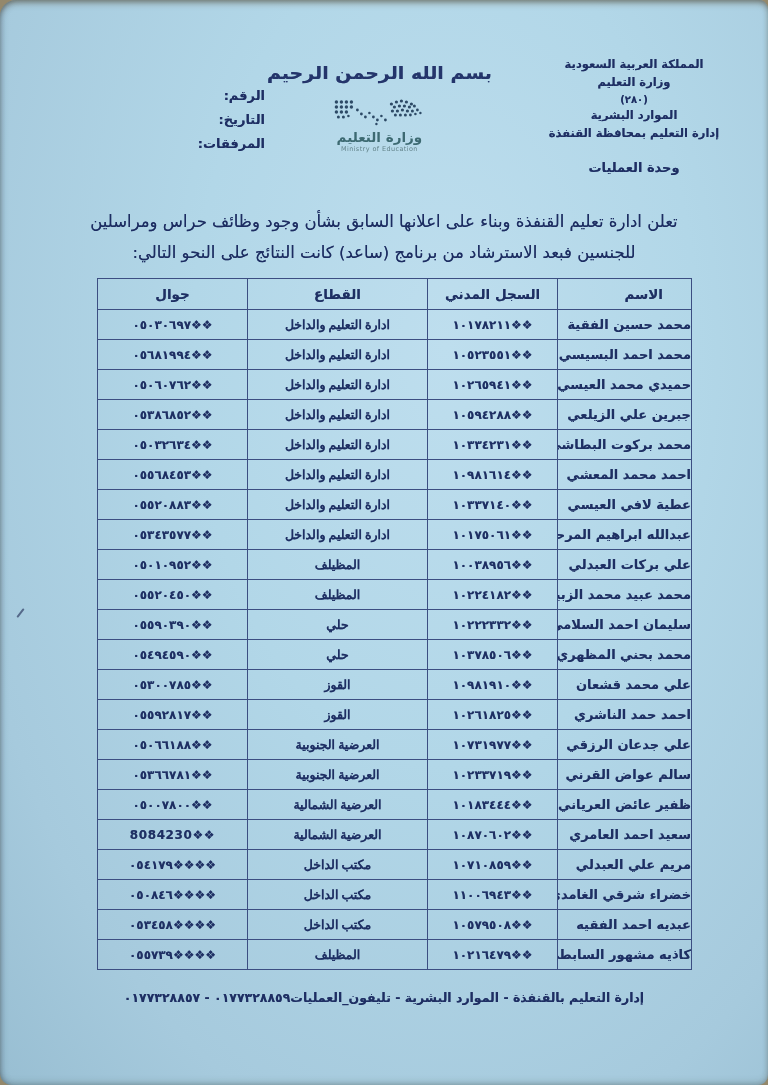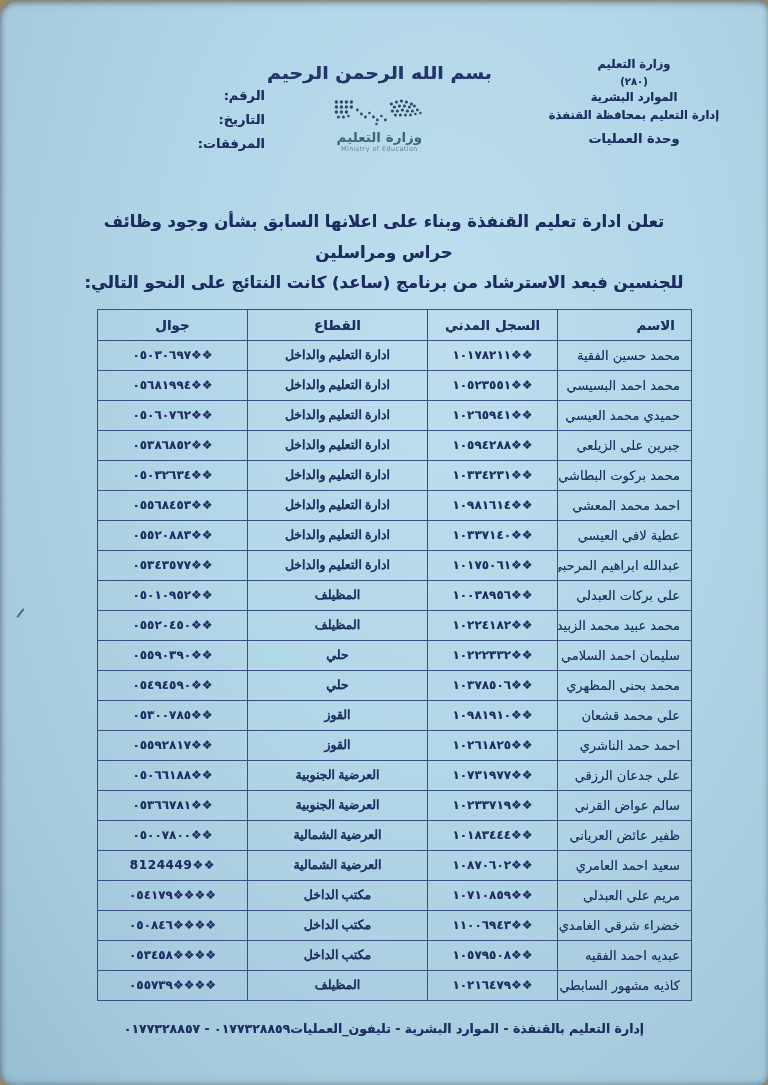--- a/index.html
+++ b/index.html
@@ -23,21 +23,21 @@
 
   
   .doc-header { position: relative; height: 205px; direction: rtl; }
   .hdr-right {
     position: absolute; right: 28px; top: 56px; width: 212px;
     text-align: center; color: #1e2e63; font-weight: 700;
     font-size: 11.5px; line-height: 1.55;
     text-shadow: 0 0 0.5px rgba(30,47,99,.55);
   }
   .hdr-right .code-line { font-size: 10px; }
-  .hdr-right .unit-line { font-size: 13px; margin-top: 4px; letter-spacing: .2px; }
+  .hdr-right .unit-line { font-size: 13px; margin-top: 15px; letter-spacing: .2px; }
 
   .hdr-center {
     position: absolute; left: 50%; top: 62px; transform: translateX(-52%);
     text-align: center; width: 230px;
   }
   .bismillah {
     font-size: 19px; font-weight: 700; color: #24356b;
     transform: scaleY(.92);
     letter-spacing: -1px;
     text-shadow: 0 0 .6px rgba(30,47,99,.6);
@@ -55,40 +55,40 @@
     position: absolute; left: 163px; top: 84px; width: 102px;
     direction: rtl; text-align: right;
     font-size: 13px; font-weight: 700; color: #1e2e63; line-height: 1.85;
     text-shadow: 0 0 .5px rgba(30,47,99,.5);
   }
 
   
   .intro {
     direction: rtl; text-align: center;
     margin: 2px 80px 0 80px;
-    font-size: 16.5px; font-weight: 700; color: #1c2c61;
+    font-size: 16.5px; font-weight: 400; color: #1c2c61;
     line-height: 1.85;
     text-shadow: 0 0 .6px rgba(28,44,97,.65);
   }
 
   
   .table-wrap { margin: 10px 0 0 97px; width: 594px; }
   table {
     border-collapse: collapse; width: 594px; direction: rtl;
     table-layout: fixed;
   }
   th, td {
     border: 1.3px solid #3c4e82;
     height: 29px; padding: 0 5px;
     color: #1e2f63; overflow: hidden; white-space: nowrap;
     text-shadow: 0 0 .5px rgba(30,47,99,.5);
   }
   thead th { height: 30px; font-size: 13.5px; font-weight: 700; text-align: center; }
-  thead th.h-name { text-align: right; padding-right: 16px; }
-  td.c-name { text-align: right; padding-right: 11px; font-size: 13px; font-weight: 400; }
+  thead th.h-name { text-align: right; padding-right: 28px; }
+  td.c-name { text-align: right; padding-right: 0; font-size: 13px; font-weight: 700; }
   td.c-num {
     direction: ltr; text-align: center;
     font-size: 12px; font-weight: 700; letter-spacing: .6px;
   }
   td.c-sector { text-align: center; font-size: 12.5px; font-weight: 700; font-family: Liberation Serif, serif; }
 
   
   .doc-footer {
     direction: rtl; text-align: center;
     margin-top: 20px;
@@ -104,20 +104,21 @@
   }
 </style>
 </head>
 <body>
 
 <div class="page">
 
   <header class="doc-header">
 
     <div class="hdr-right">
+      <div>المملكة العربية السعودية</div>
       <div>وزارة التعليم</div>
       <div class="code-line">(٢٨٠)</div>
       <div>الموارد البشرية</div>
       <div>إدارة التعليم بمحافظة القنفذة</div>
       <div class="unit-line">وحدة العمليات</div>
     </div>
 
     <div class="hdr-center">
       <div class="bismillah">بسم الله الرحمن الرحيم</div>
       <div class="logo">
@@ -321,21 +322,21 @@
     <td class="c-name">ظفير عائض العرياني</td>
     <td class="c-num">١٠١٨٣٤٤٤❖❖</td>
     <td class="c-sector">العرضية الشمالية</td>
     <td class="c-num">٠٥٠٠٧٨٠٠❖❖</td>
   </tr>
 
   <tr>
     <td class="c-name">سعيد احمد العامري</td>
     <td class="c-num">١٠٨٧٠٦٠٢❖❖</td>
     <td class="c-sector">العرضية الشمالية</td>
-    <td class="c-num">8124449❖❖</td>
+    <td class="c-num">8084230❖❖</td>
   </tr>
 
   <tr>
     <td class="c-name">مريم علي العبدلي</td>
     <td class="c-num">١٠٧١٠٨٥٩❖❖</td>
     <td class="c-sector">مكتب الداخل</td>
     <td class="c-num">٠٥٤١٧٩❖❖❖❖</td>
   </tr>
 
   <tr>

